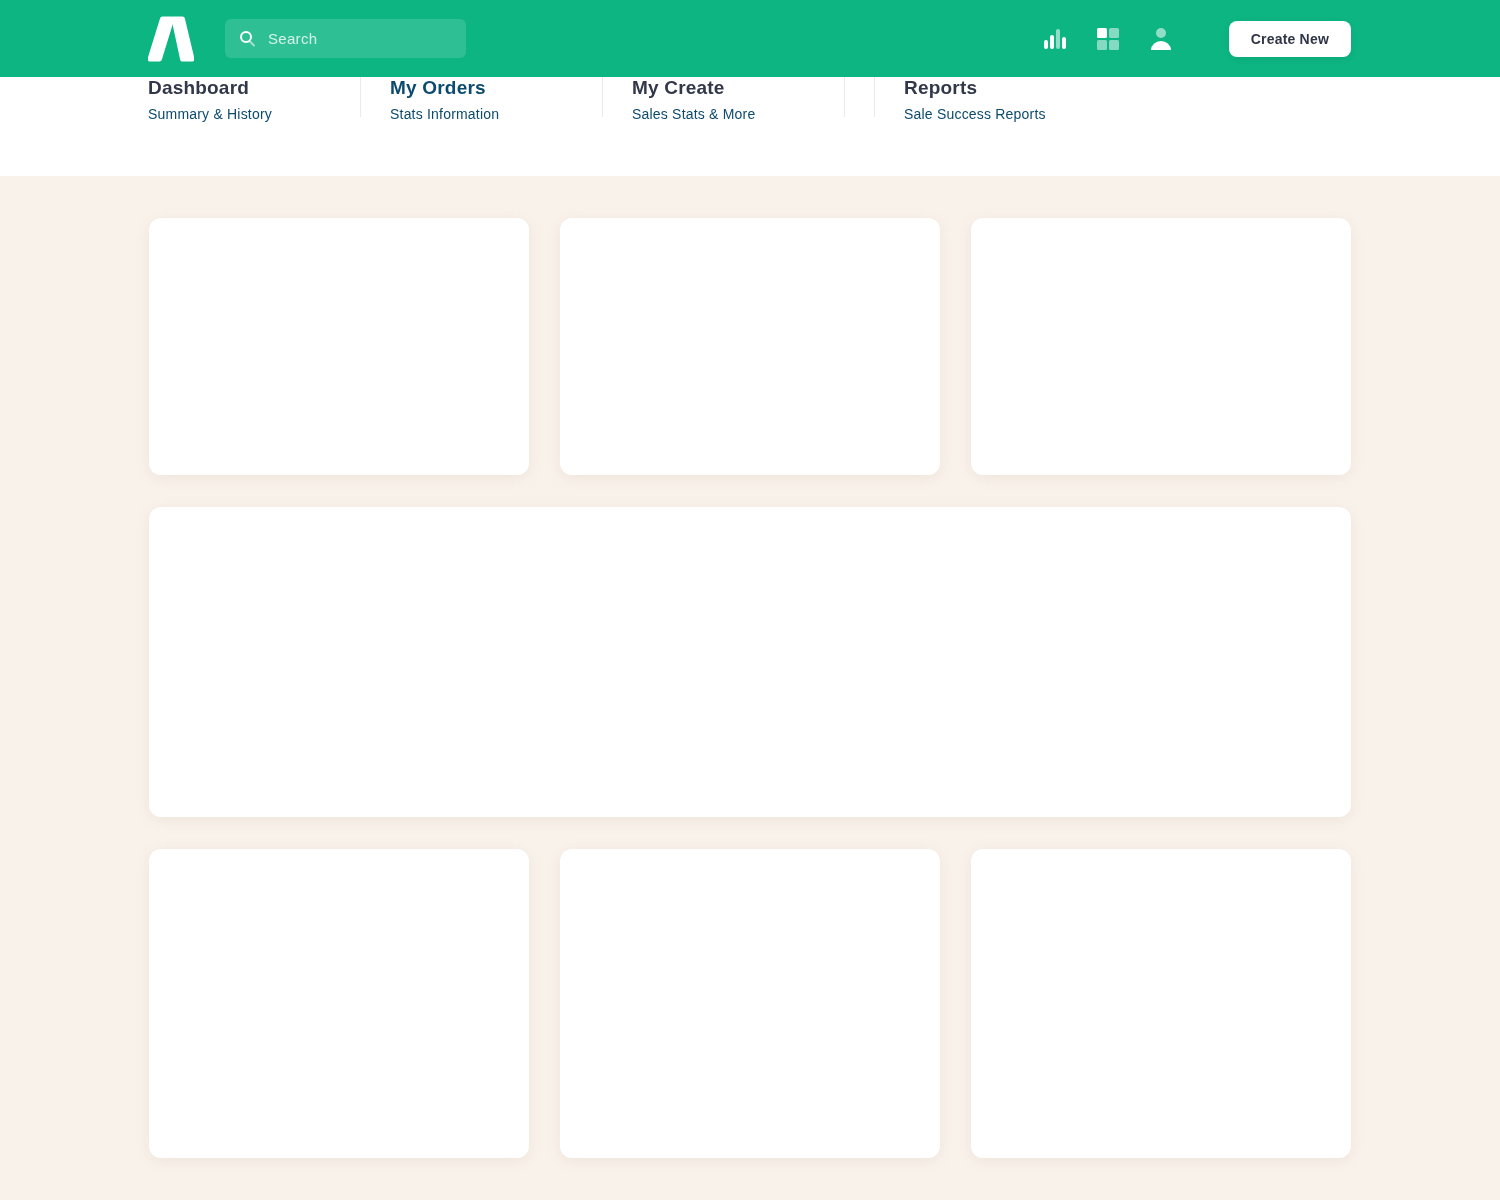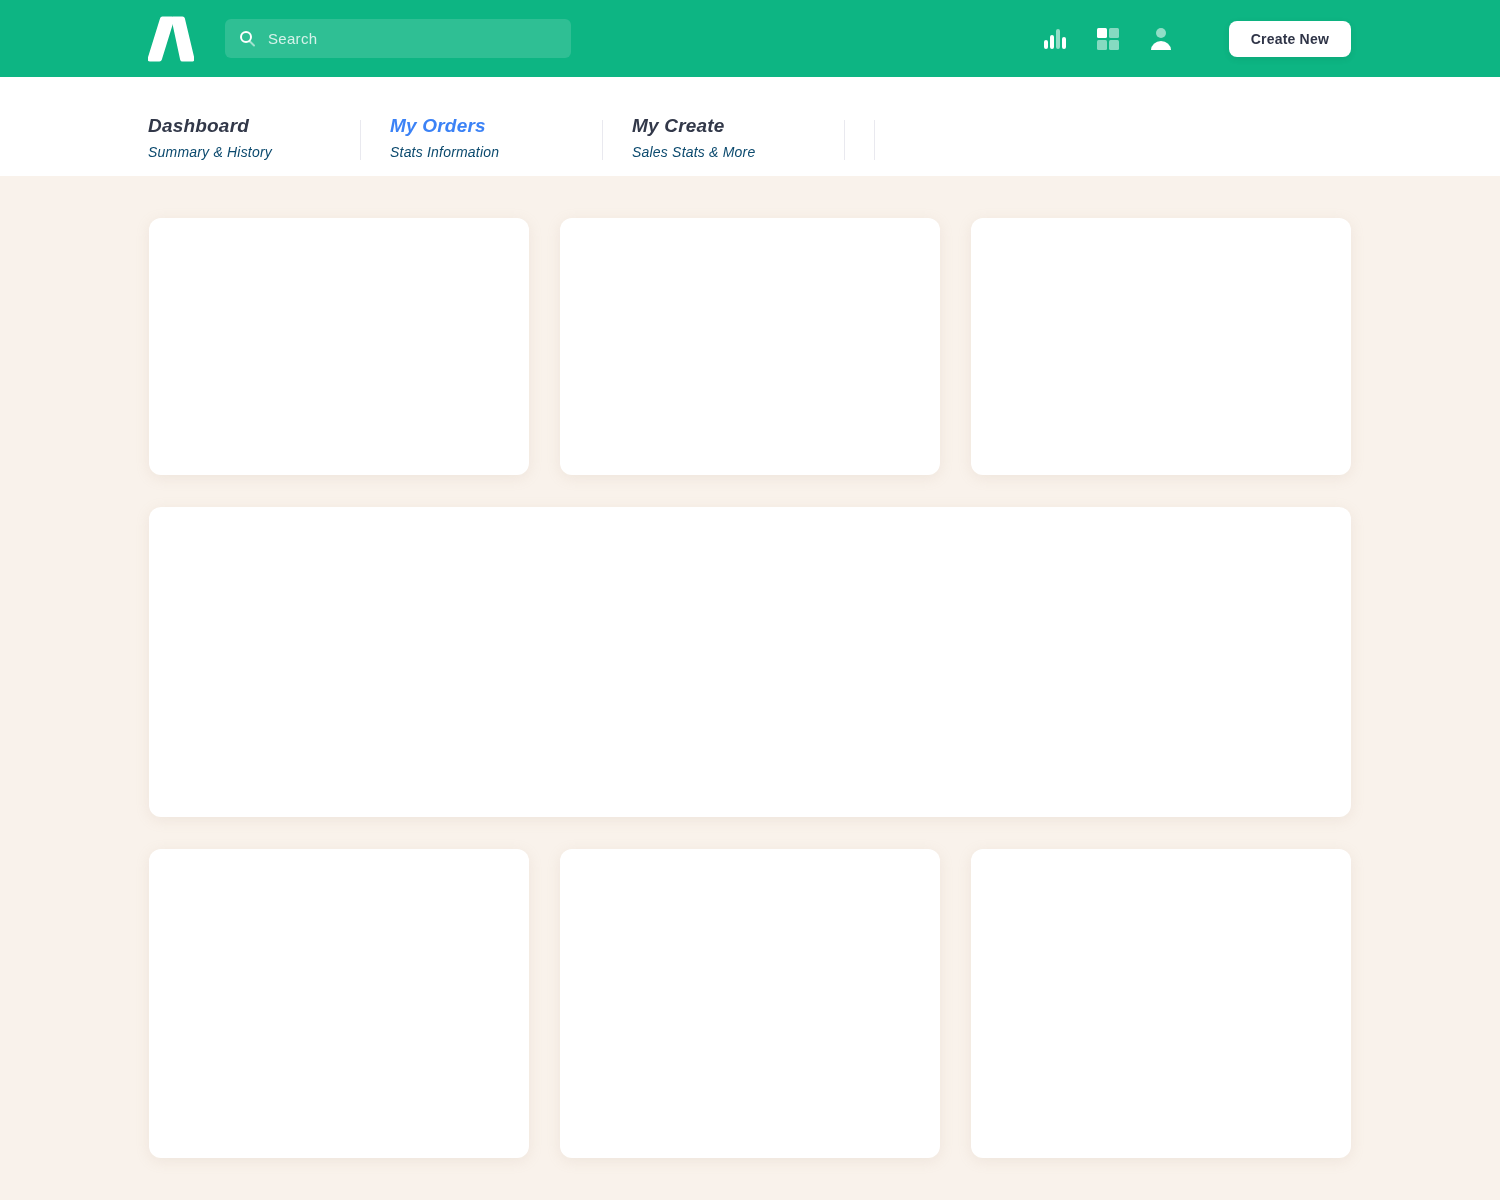--- a/index.html
+++ b/index.html
@@ -14,21 +14,21 @@
   .app-header {
     height:77px;
     background:#0DB583;
     display:flex;
     align-items:center;
     padding:0 149px 0 148px;
   }
   .logo { width:46px; height:48px; flex:0 0 auto; cursor:pointer; }
   .search-box {
     margin-left:31px;
-    width:346px; height:39px;
+    width:241px; height:39px;
     background:rgba(255,255,255,0.14);
     border-radius:6px;
     display:flex; align-items:center;
     padding:0 14px;
   }
   .search-box svg { flex:0 0 auto; }
   .search-input {
     flex:1; margin-left:12px;
     background:transparent; border:none; outline:none;
     color:#ffffff; font-size:15px; letter-spacing:0.3px;
@@ -50,30 +50,29 @@
     font-family:"Liberation Sans", sans-serif;
     font-size:14px; font-weight:700; color:#2F3447;
     letter-spacing:0.2px; cursor:pointer;
     box-shadow:0 2px 6px rgba(0,60,40,0.10);
   }
 
   
   .subnav {
     height:99px;
     background:#ffffff;
-    display:flex; align-items:flex-end;
-    padding:0 149px 16px 148px;
-    font-style:italic;
+    display:flex; align-items:flex-start;
+    padding:0 149px 0 148px;
   }
   .nav-item { width:212px; cursor:pointer; }
   .nav-item .nav-title {
     font-size:19px; font-weight:700; color:#323849;
     letter-spacing:0.2px;
   }
-  .nav-item.active .nav-title { color:#3b82f6;margin-top:37px; }
+  .nav-item.active .nav-title { color:#0c4a6e; }
   .nav-item .nav-sub {
     margin-top:7px;
     font-size:14px; color:#0c4a6e; letter-spacing:0.2px;
   }
   .nav-divider {
     width:1px; height:40px; margin-right:29px;
     background:#E9E9EF; flex:0 0 auto;
   }
 
   
@@ -160,20 +159,24 @@
   <div class="nav-divider"></div>
 
   <div class="nav-item">
     <div class="nav-title">My Create</div>
     <div class="nav-sub">Sales Stats &amp; More</div>
   </div>
   <div class="nav-divider"></div>
 
   <div class="nav-divider"></div>
 
+  <div class="nav-item">
+    <div class="nav-title">Reports</div>
+    <div class="nav-sub">Sale Success Reports</div>
+  </div>
 </nav>
 
 <main class="content">
   <div class="card"></div>
   <div class="card"></div>
   <div class="card"></div>
   <div class="card wide"></div>
   <div class="card"></div>
   <div class="card"></div>
   <div class="card"></div>

